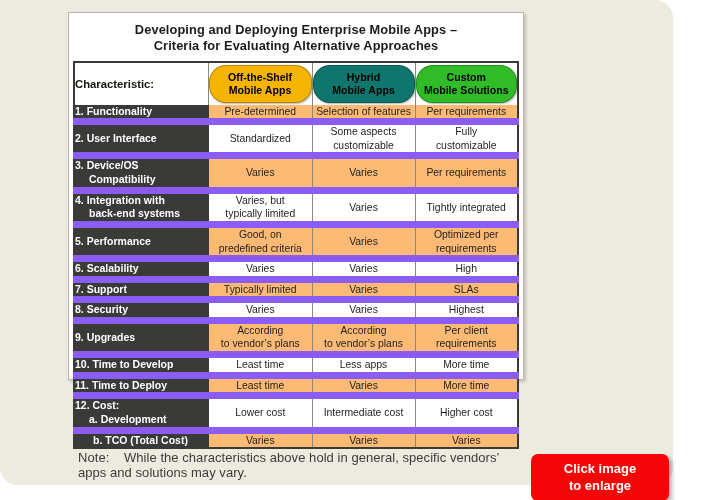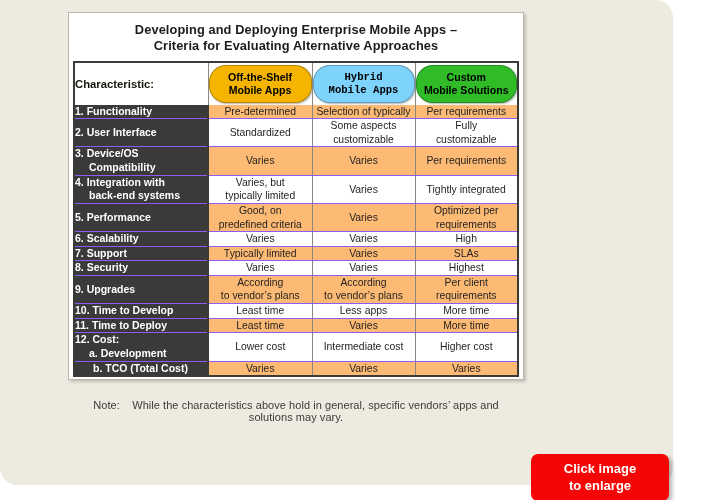--- a/index.html
+++ b/index.html
@@ -64,21 +64,21 @@
     background: #ffffff;
     padding-left: 15px;
   }
   #matrix col.c-char  { width: 134px; }
   #matrix col.c-ots   { width: 104px; }
   #matrix col.c-hyb   { width: 103px; }
   #matrix col.c-cust  { width: 103px; }
 
   #matrix td {
     border-right: 1px solid #8a887f;
-    border-bottom: 1px solid #8b5cf6;
+    border-bottom: 7px solid #8b5cf6;
     padding: 0;
     vertical-align: middle;
   }
   #matrix td:last-child { border-right: none; }
   #matrix tr:last-child td { border-bottom: none; }
 
   
   .hdr-row td { border-bottom: 2px solid #3a3a38; background: #ffffff; }
   .hdr-char {
     font-size: 11.3px;
@@ -98,21 +98,21 @@
     border-radius: 17px;
     font-size: 10.6px;
     font-weight: bold;
     line-height: 1.22;
     padding: 5px 2px;
     color: #000000;
     box-shadow: 1px 1px 2px rgba(0,0,0,0.3);
     border: 1px solid rgba(0,0,0,0.25);
   }
   .pill.ots  { background: #f5b400; }
-  .pill.hyb  { background: #7dd3fc; font-family: Liberation Mono, monospace; }
+  .pill.hyb  { background: #0f766e; }
   .pill.cust { background: #2fbc26; }
 
   
   .char-cell {
     background: #3a3a38;
     color: #ffffff;
     font-size: 10.5px;
     font-weight: bold;
     text-align: left;
     padding: 6px 6px 6px 12px;
@@ -141,24 +141,23 @@
   tr.stripe .val { background: #fdba74; }
   tr.plain  .val { background: #ffffff; }
 
   
   .val.sep { border-right: 2px solid #6e6d66; }
 
   
   #note-row {
     margin: 0 auto;
     width: 444px;
-    padding: 22px 4px 0 4px;
+    padding: 1px 4px 0 4px;
     box-sizing: border-box;
-    text-align: center;
-    font-size: 11px;
+    font-size: 13px;
     color: #3c3c3c;
     letter-spacing: 0.05px;
   }
   #note-row .note-label { font-weight: normal; }
 
   
   #cta-button {
     position: absolute;
     left: 531px;
     top: 442px;
@@ -223,21 +222,21 @@
         </td>
       </tr>
     </thead>
     <tbody id="matrix-body">
         <tr class="stripe">
           <td class="char-cell"><span>1. Functionality</span></td>
           <td class="val sep">
             <span class="l">Pre-determined</span>
           </td>
           <td class="val sep">
-            <span class="l">Selection of typically</span>
+            <span class="l">Selection of features</span>
           </td>
           <td class="val">
             <span class="l">Per requirements</span>
           </td>
         </tr>
         <tr class="plain">
           <td class="char-cell"><span>2. User Interface</span></td>
           <td class="val sep">
             <span class="l">Standardized</span>
           </td>

